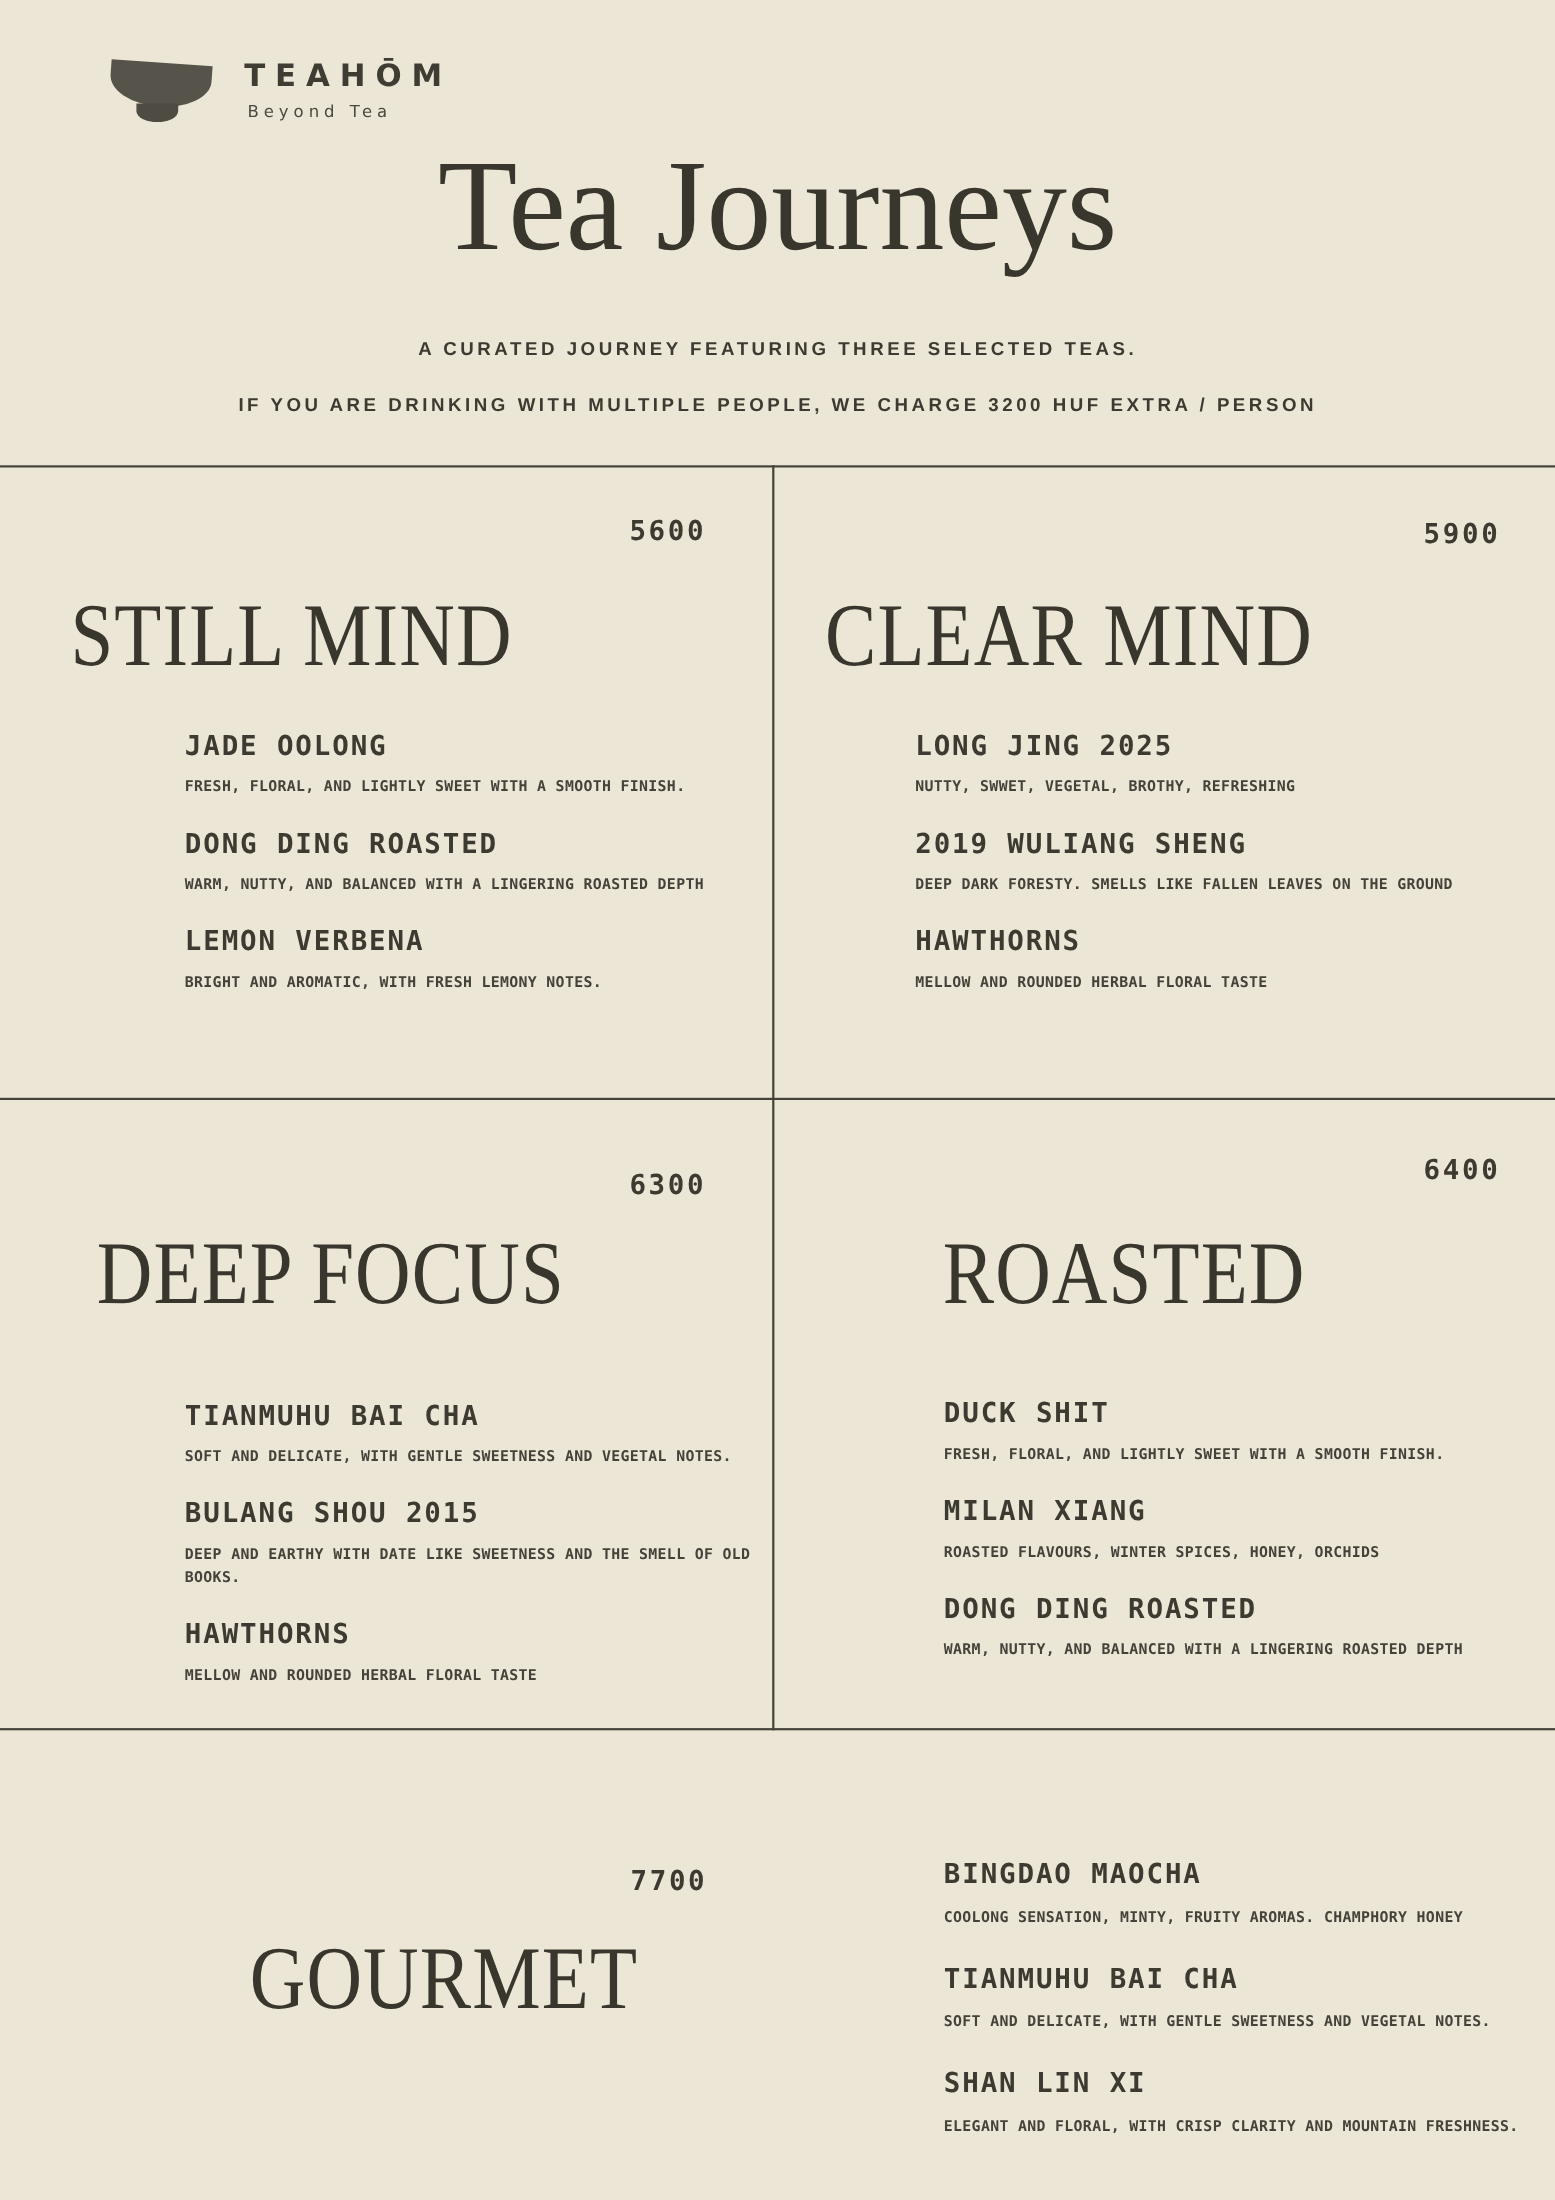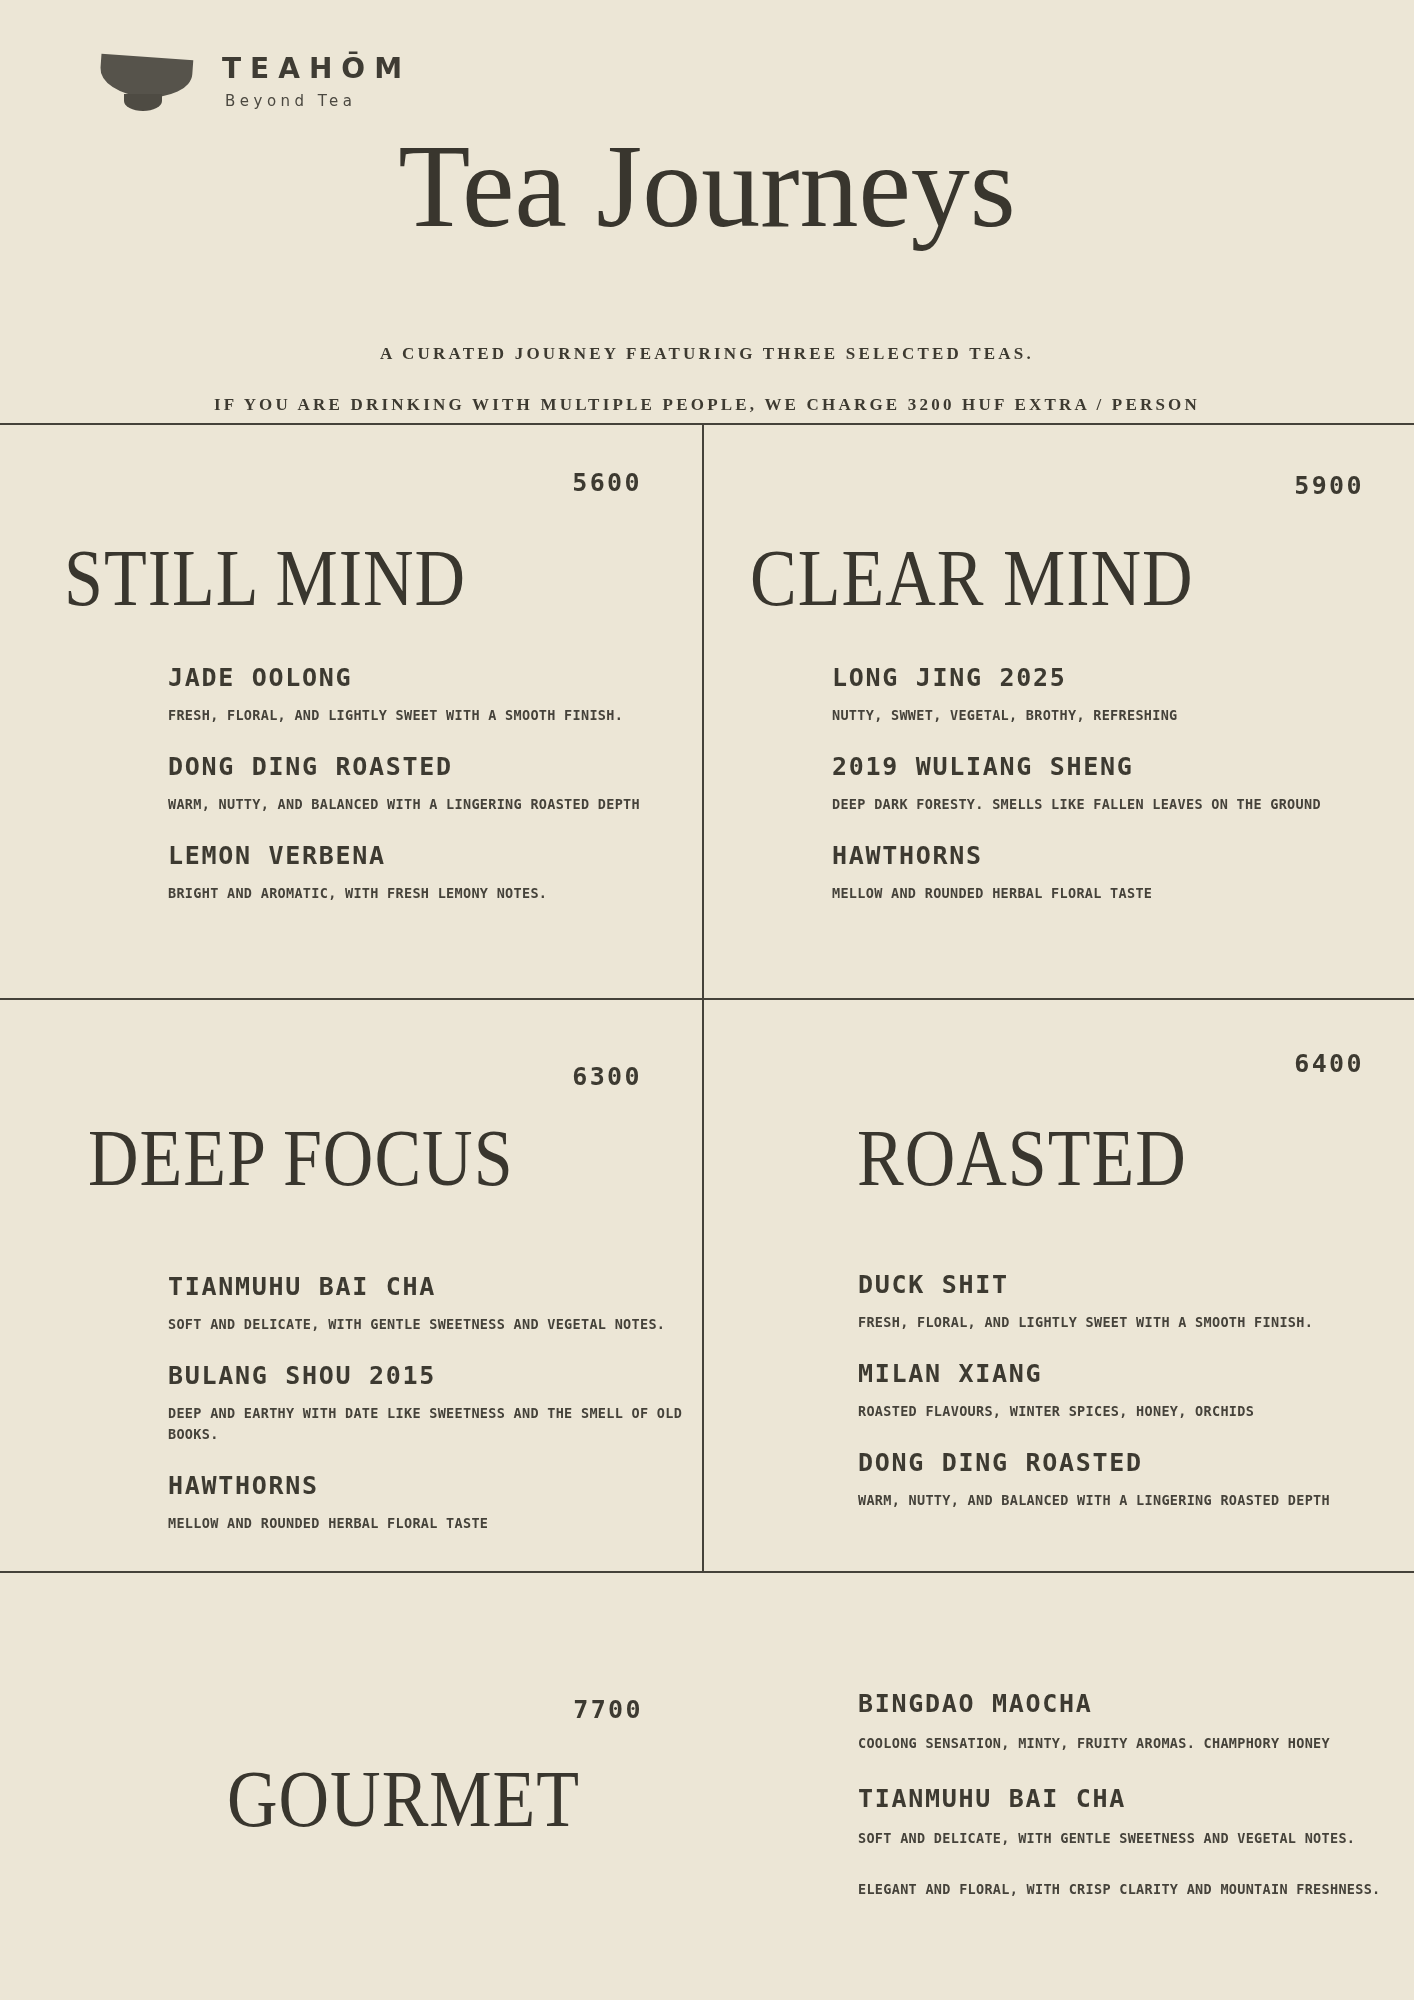--- a/index.html
+++ b/index.html
@@ -40,22 +40,22 @@
     font-weight:400;font-size:15px;letter-spacing:4.5px;color:#4b4840;
   }
   .page-title{
     position:absolute;left:0;top:122px;width:100%;
     text-align:center;
     font-family:"Liberation Serif", serif;
     font-weight:400;font-size:118px;line-height:1.1;color:#39362e;
   }
   .subtitle{
     position:absolute;width:100%;text-align:center;
-    font-family:Liberation Serif, serif;
-    font-weight:700;font-size:17px;letter-spacing:3.2px;color:#3d3a31;margin-top:36px;
+    font-family:Liberation Sans, sans-serif;
+    font-weight:700;font-size:17px;letter-spacing:3.2px;color:#3d3a31;
   }
   .subtitle.l1{top:308px;}
   .subtitle.l2{top:359px;}
   
   .hline{position:absolute;left:0;width:1414px;height:2px;background:var(--line);}
   .hline.h1{top:423px;}
   .hline.h2{top:998px;}
   .hline.h3{top:1571px;}
   .vline{position:absolute;left:702px;top:423px;width:2px;height:1150px;background:var(--line);}
   
@@ -210,16 +210,17 @@
   <div class="items">
     <div class="item">
       <div class="tea-name">BINGDAO MAOCHA</div>
       <div class="tea-desc">COOLONG SENSATION, MINTY, FRUITY AROMAS. CHAMPHORY HONEY</div>
     </div>
     <div class="item">
       <div class="tea-name">TIANMUHU BAI CHA</div>
       <div class="tea-desc">SOFT AND DELICATE, WITH GENTLE SWEETNESS AND VEGETAL NOTES.</div>
     </div>
     <div class="item">
+      <div class="tea-name">SHAN LIN XI</div>
       <div class="tea-desc">ELEGANT AND FLORAL, WITH CRISP CLARITY AND MOUNTAIN FRESHNESS.</div>
     </div>
   </div>
 </section>
 
 </body></html>

